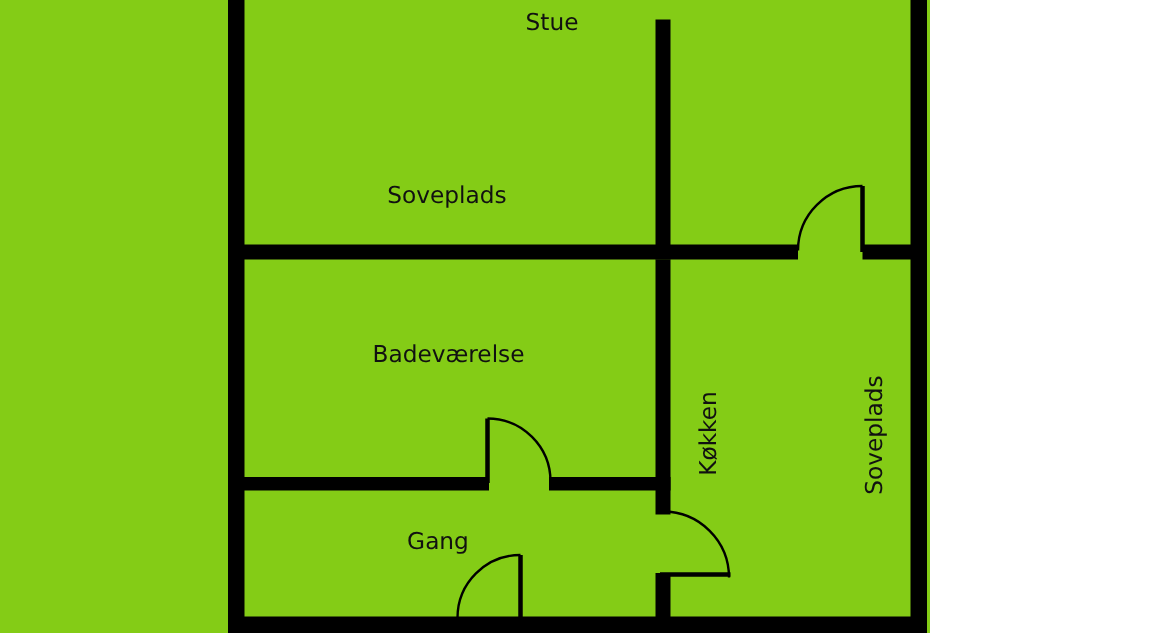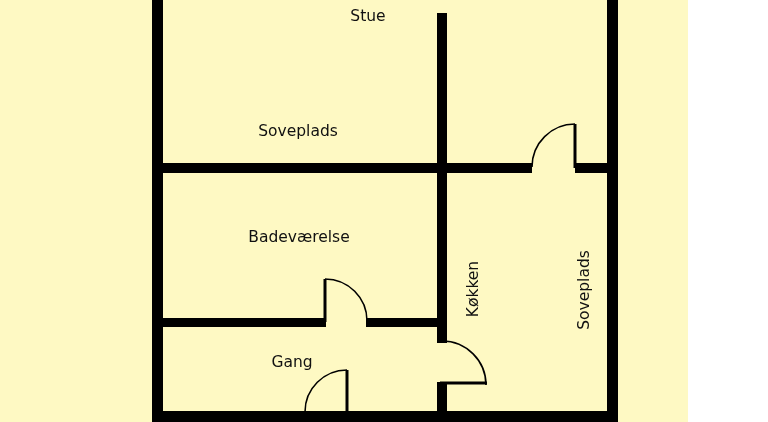--- a/index.html
+++ b/index.html
@@ -2,23 +2,23 @@
 <html><head>
 <meta charset="utf-8">
 <style>
   html, body {
     margin: 0;
     padding: 0;
     background: #ffffff;
   }
   #floorplan-page {
     position: relative;
-    width: 688px;
+    width: 620px;
     height: 422px;
-    background: #fef9c3;
+    background: #84cc16;
     font-family: "DejaVu Sans", sans-serif;
     overflow: hidden;
   }
   #plan-svg {
     position: absolute;
     top: 0;
     left: 0;
     width: 768px;
     height: 422px;
     display: block;

